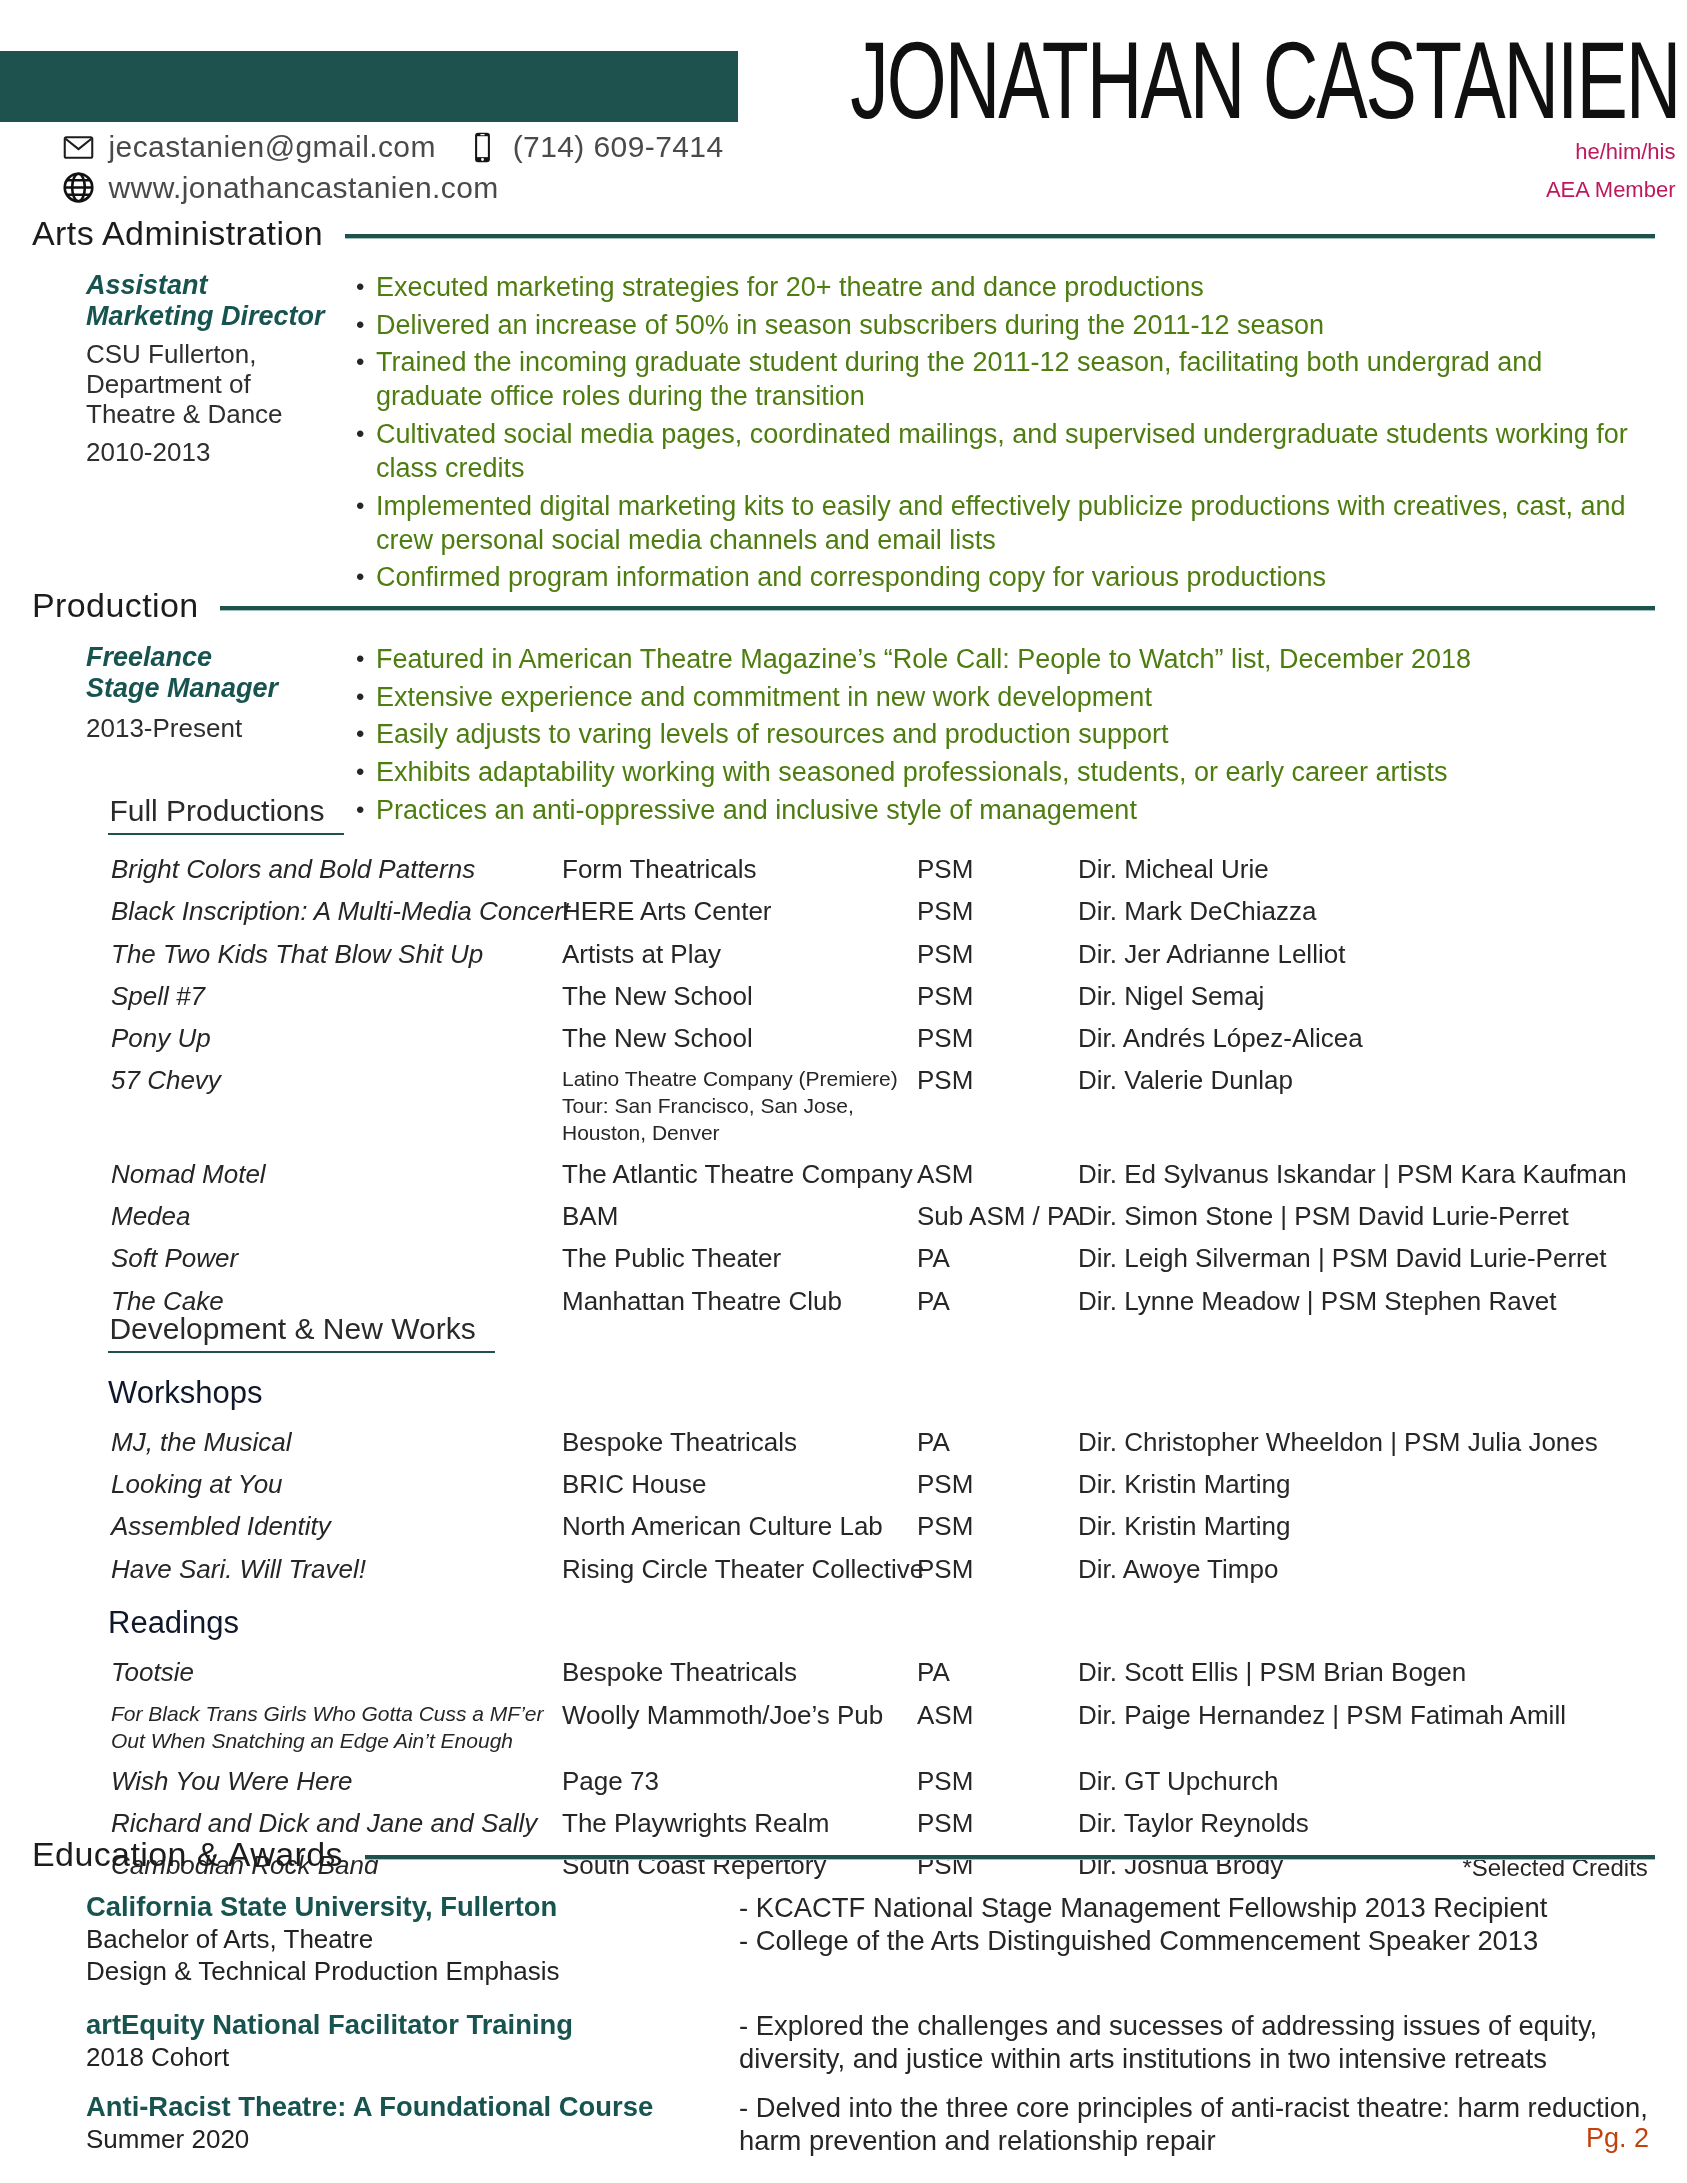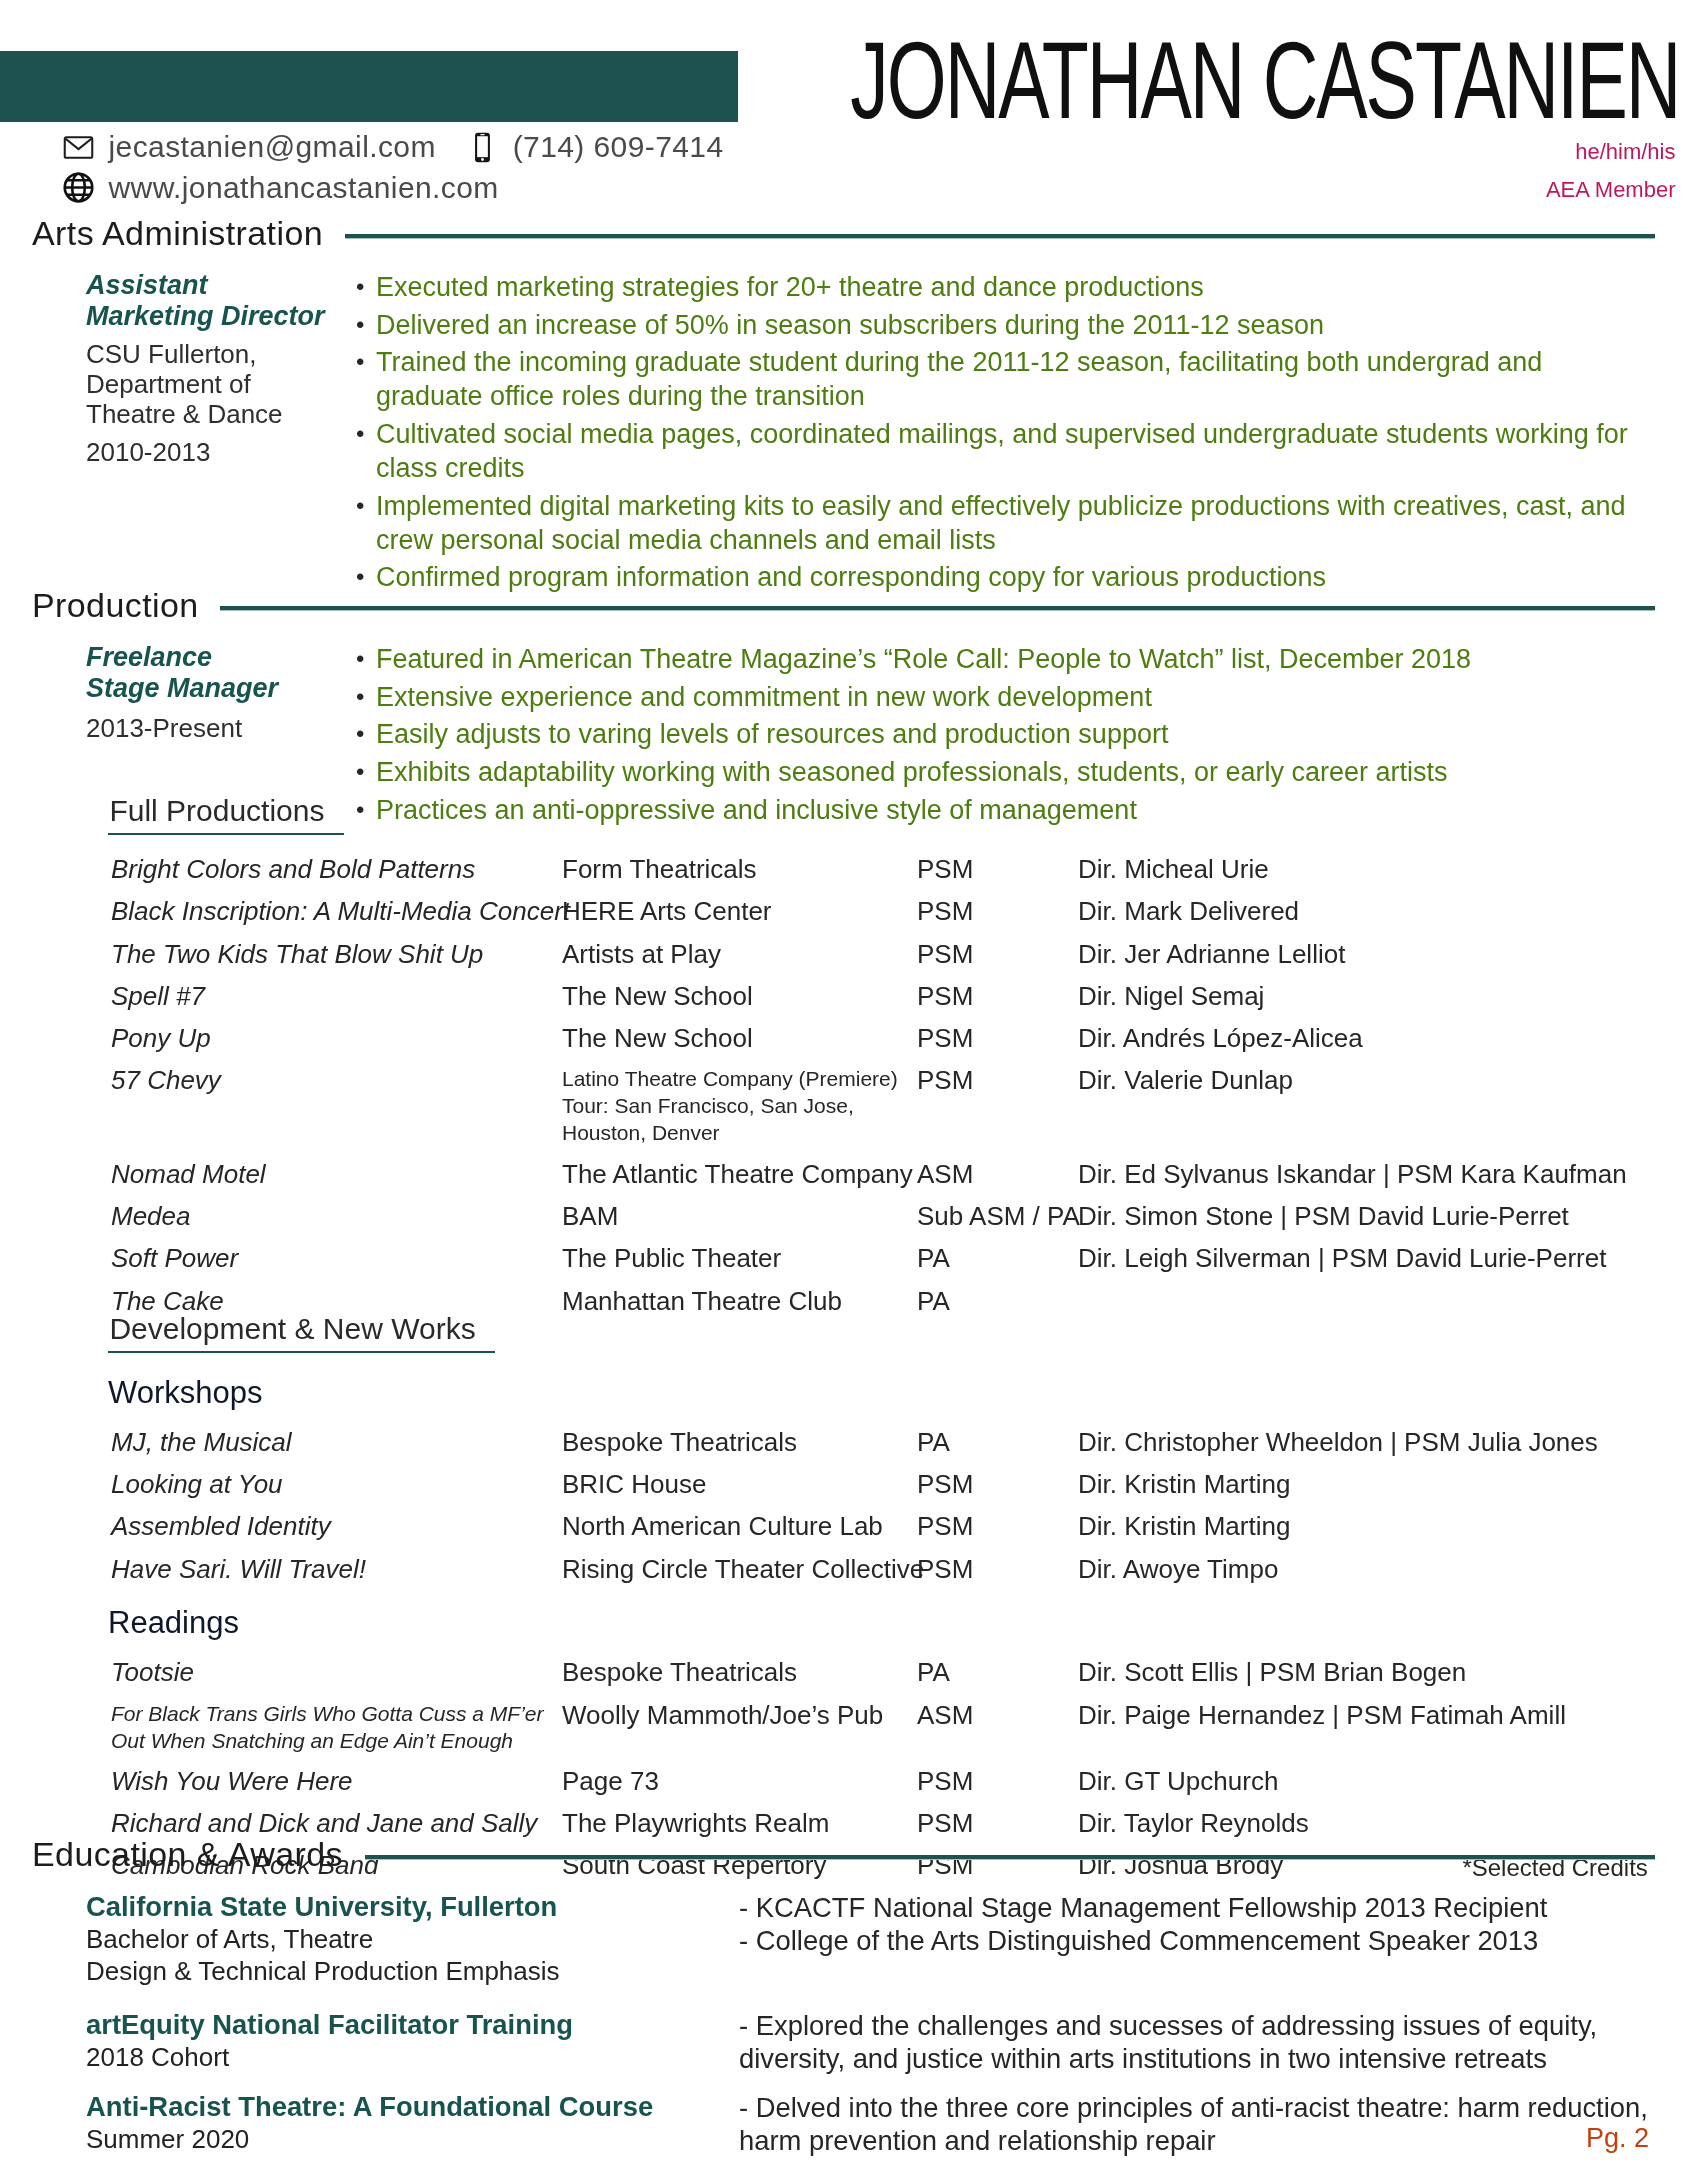--- a/index.html
+++ b/index.html
@@ -158,21 +158,21 @@
     <div class="trow">
       <div class="c-title">Bright Colors and Bold Patterns</div>
       <div class="c-company">Form Theatricals</div>
       <div class="c-role">PSM</div>
       <div class="c-director">Dir. Micheal Urie</div>
     </div>
     <div class="trow">
       <div class="c-title">Black Inscription: A Multi-Media Concert</div>
       <div class="c-company">HERE Arts Center</div>
       <div class="c-role">PSM</div>
-      <div class="c-director">Dir. Mark Delivered</div>
+      <div class="c-director">Dir. Mark DeChiazza</div>
     </div>
     <div class="trow">
       <div class="c-title">The Two Kids That Blow Shit Up</div>
       <div class="c-company">Artists at Play</div>
       <div class="c-role">PSM</div>
       <div class="c-director">Dir. Jer Adrianne Lelliot</div>
     </div>
     <div class="trow">
       <div class="c-title">Spell #7</div>
       <div class="c-company">The New School</div>
@@ -208,20 +208,21 @@
     <div class="trow">
       <div class="c-title">Soft Power</div>
       <div class="c-company">The Public Theater</div>
       <div class="c-role">PA</div>
       <div class="c-director">Dir. Leigh Silverman | PSM David Lurie-Perret</div>
     </div>
     <div class="trow">
       <div class="c-title">The Cake</div>
       <div class="c-company">Manhattan Theatre Club</div>
       <div class="c-role">PA</div>
+      <div class="c-director">Dir. Lynne Meadow | PSM Stephen Ravet</div>
     </div>
   </div>
 </div>
 
 <div class="abs-block" style="top:1312px;">
   <span class="subhead">Development &amp; New Works</span>
 
   <div class="group-head">Workshops</div>
   <div class="ptable" style="margin-top:0;">
     <div class="trow">

